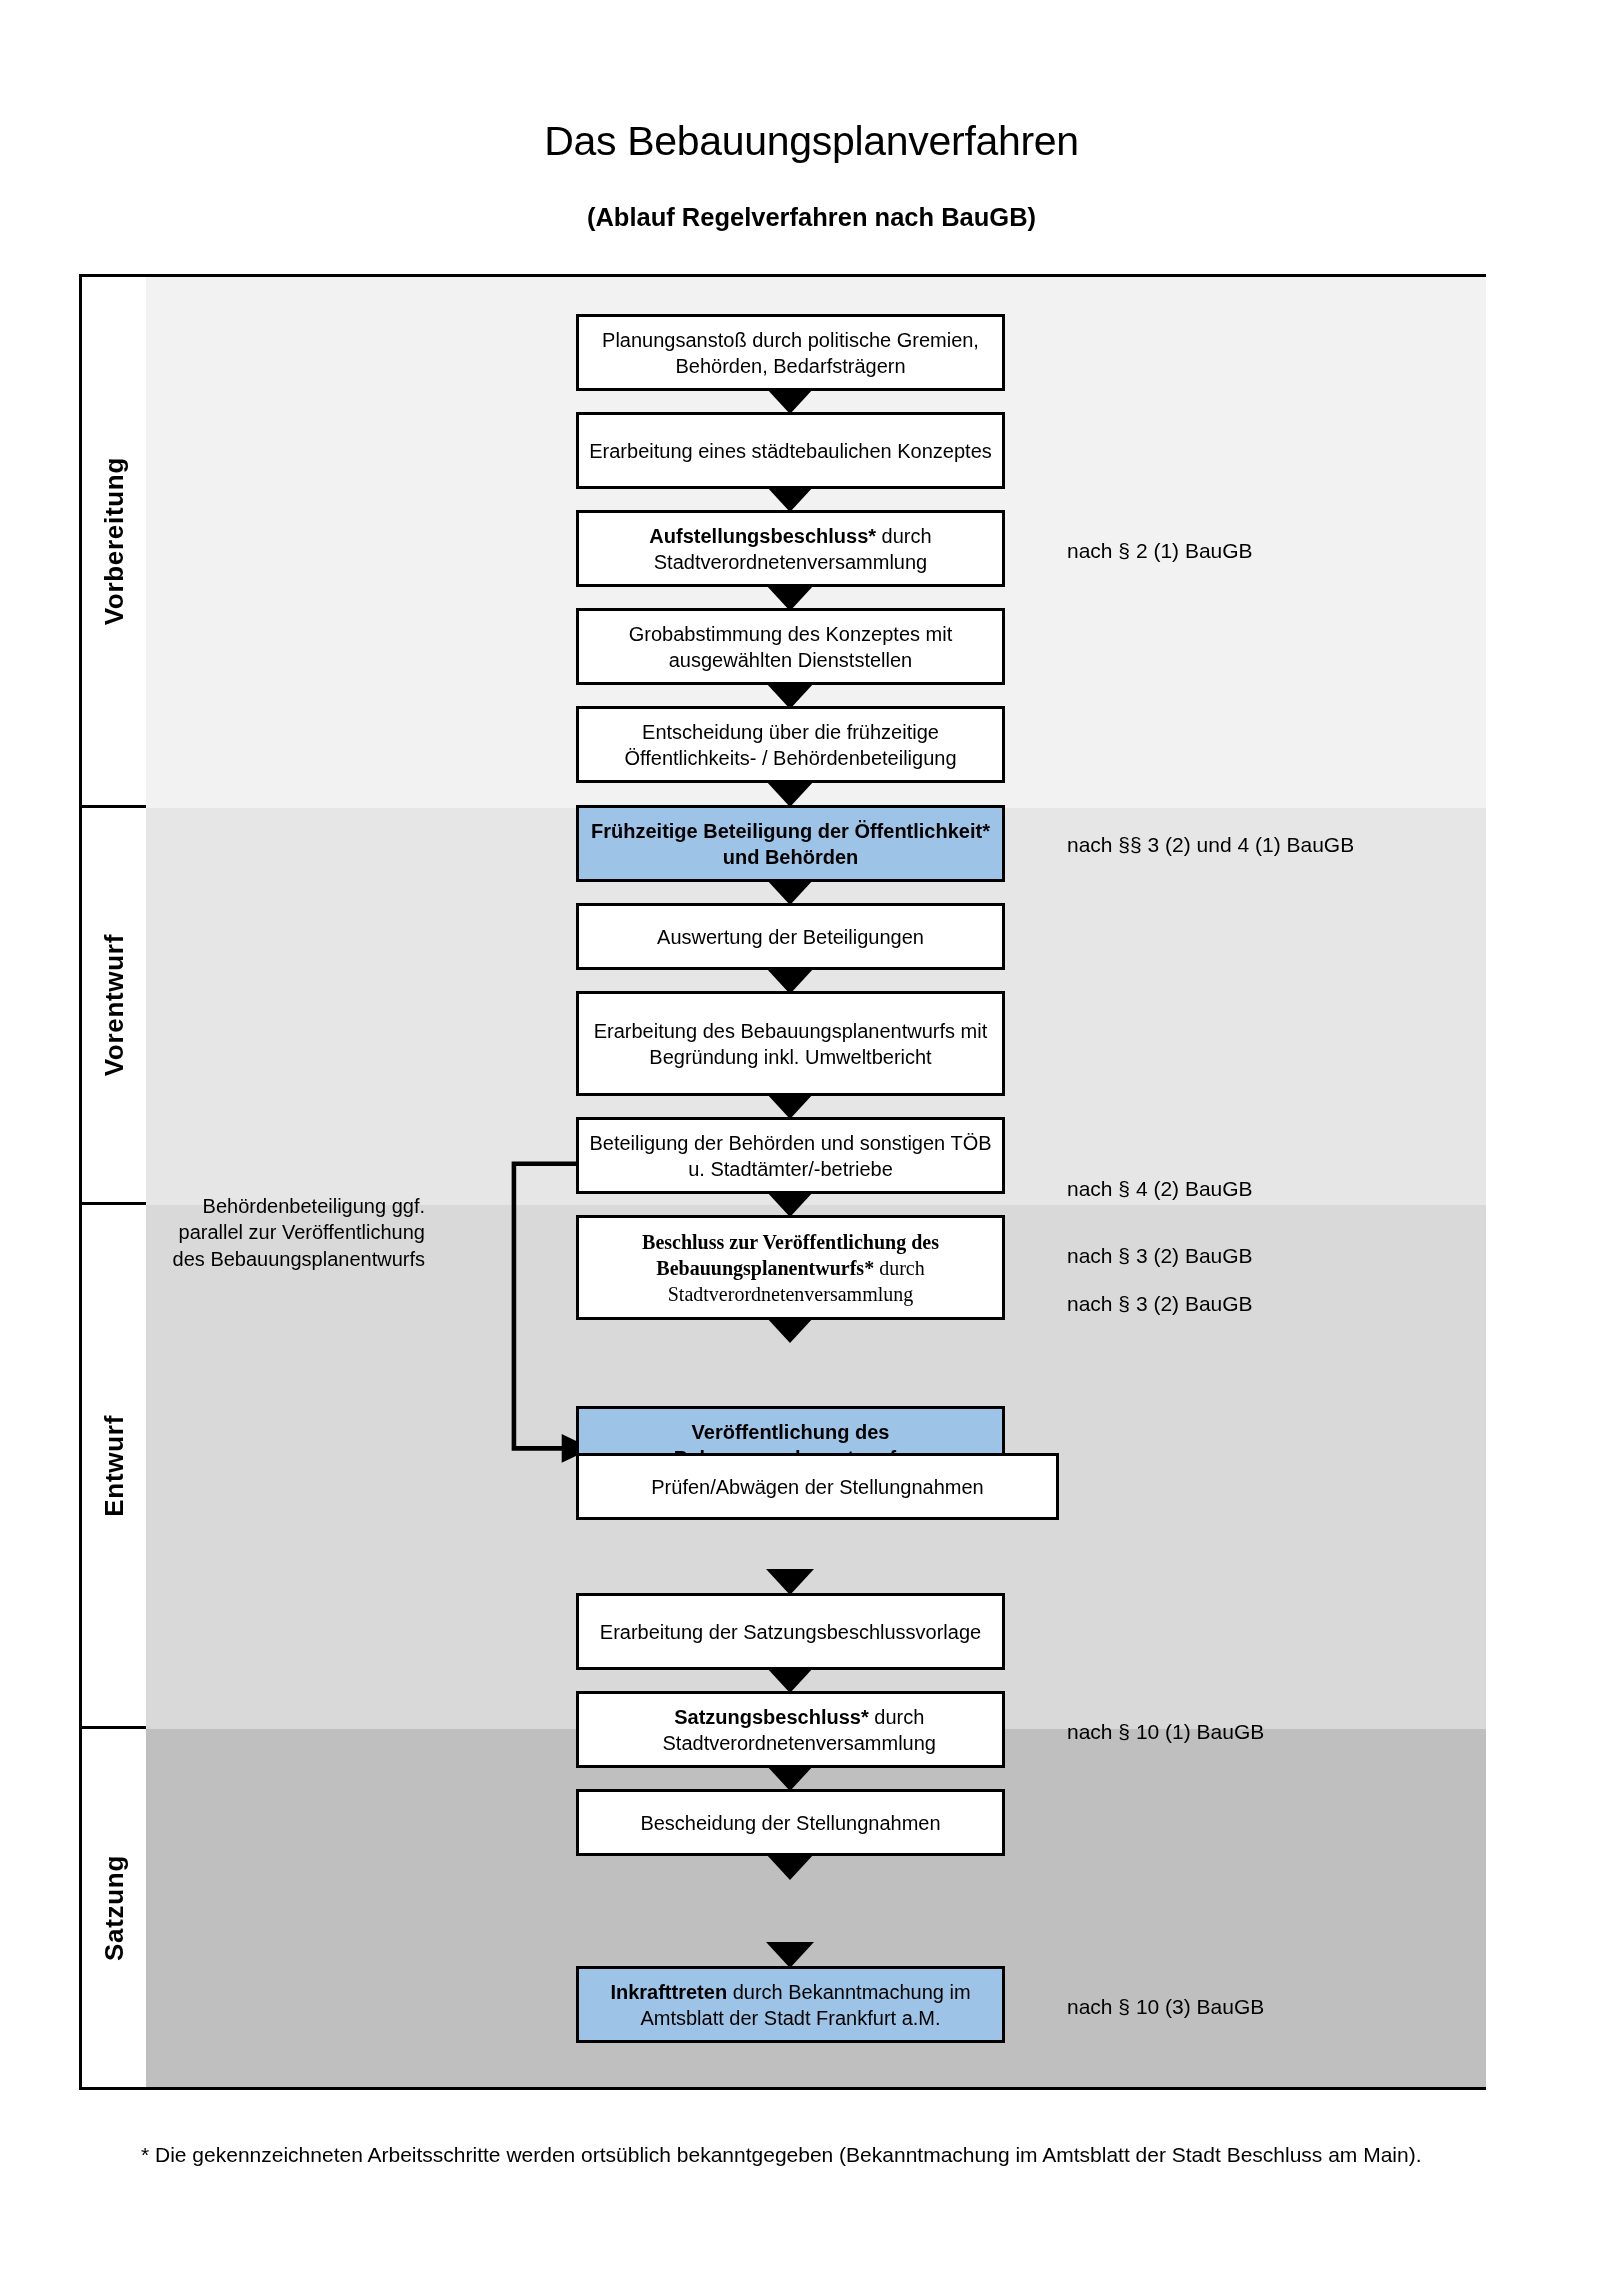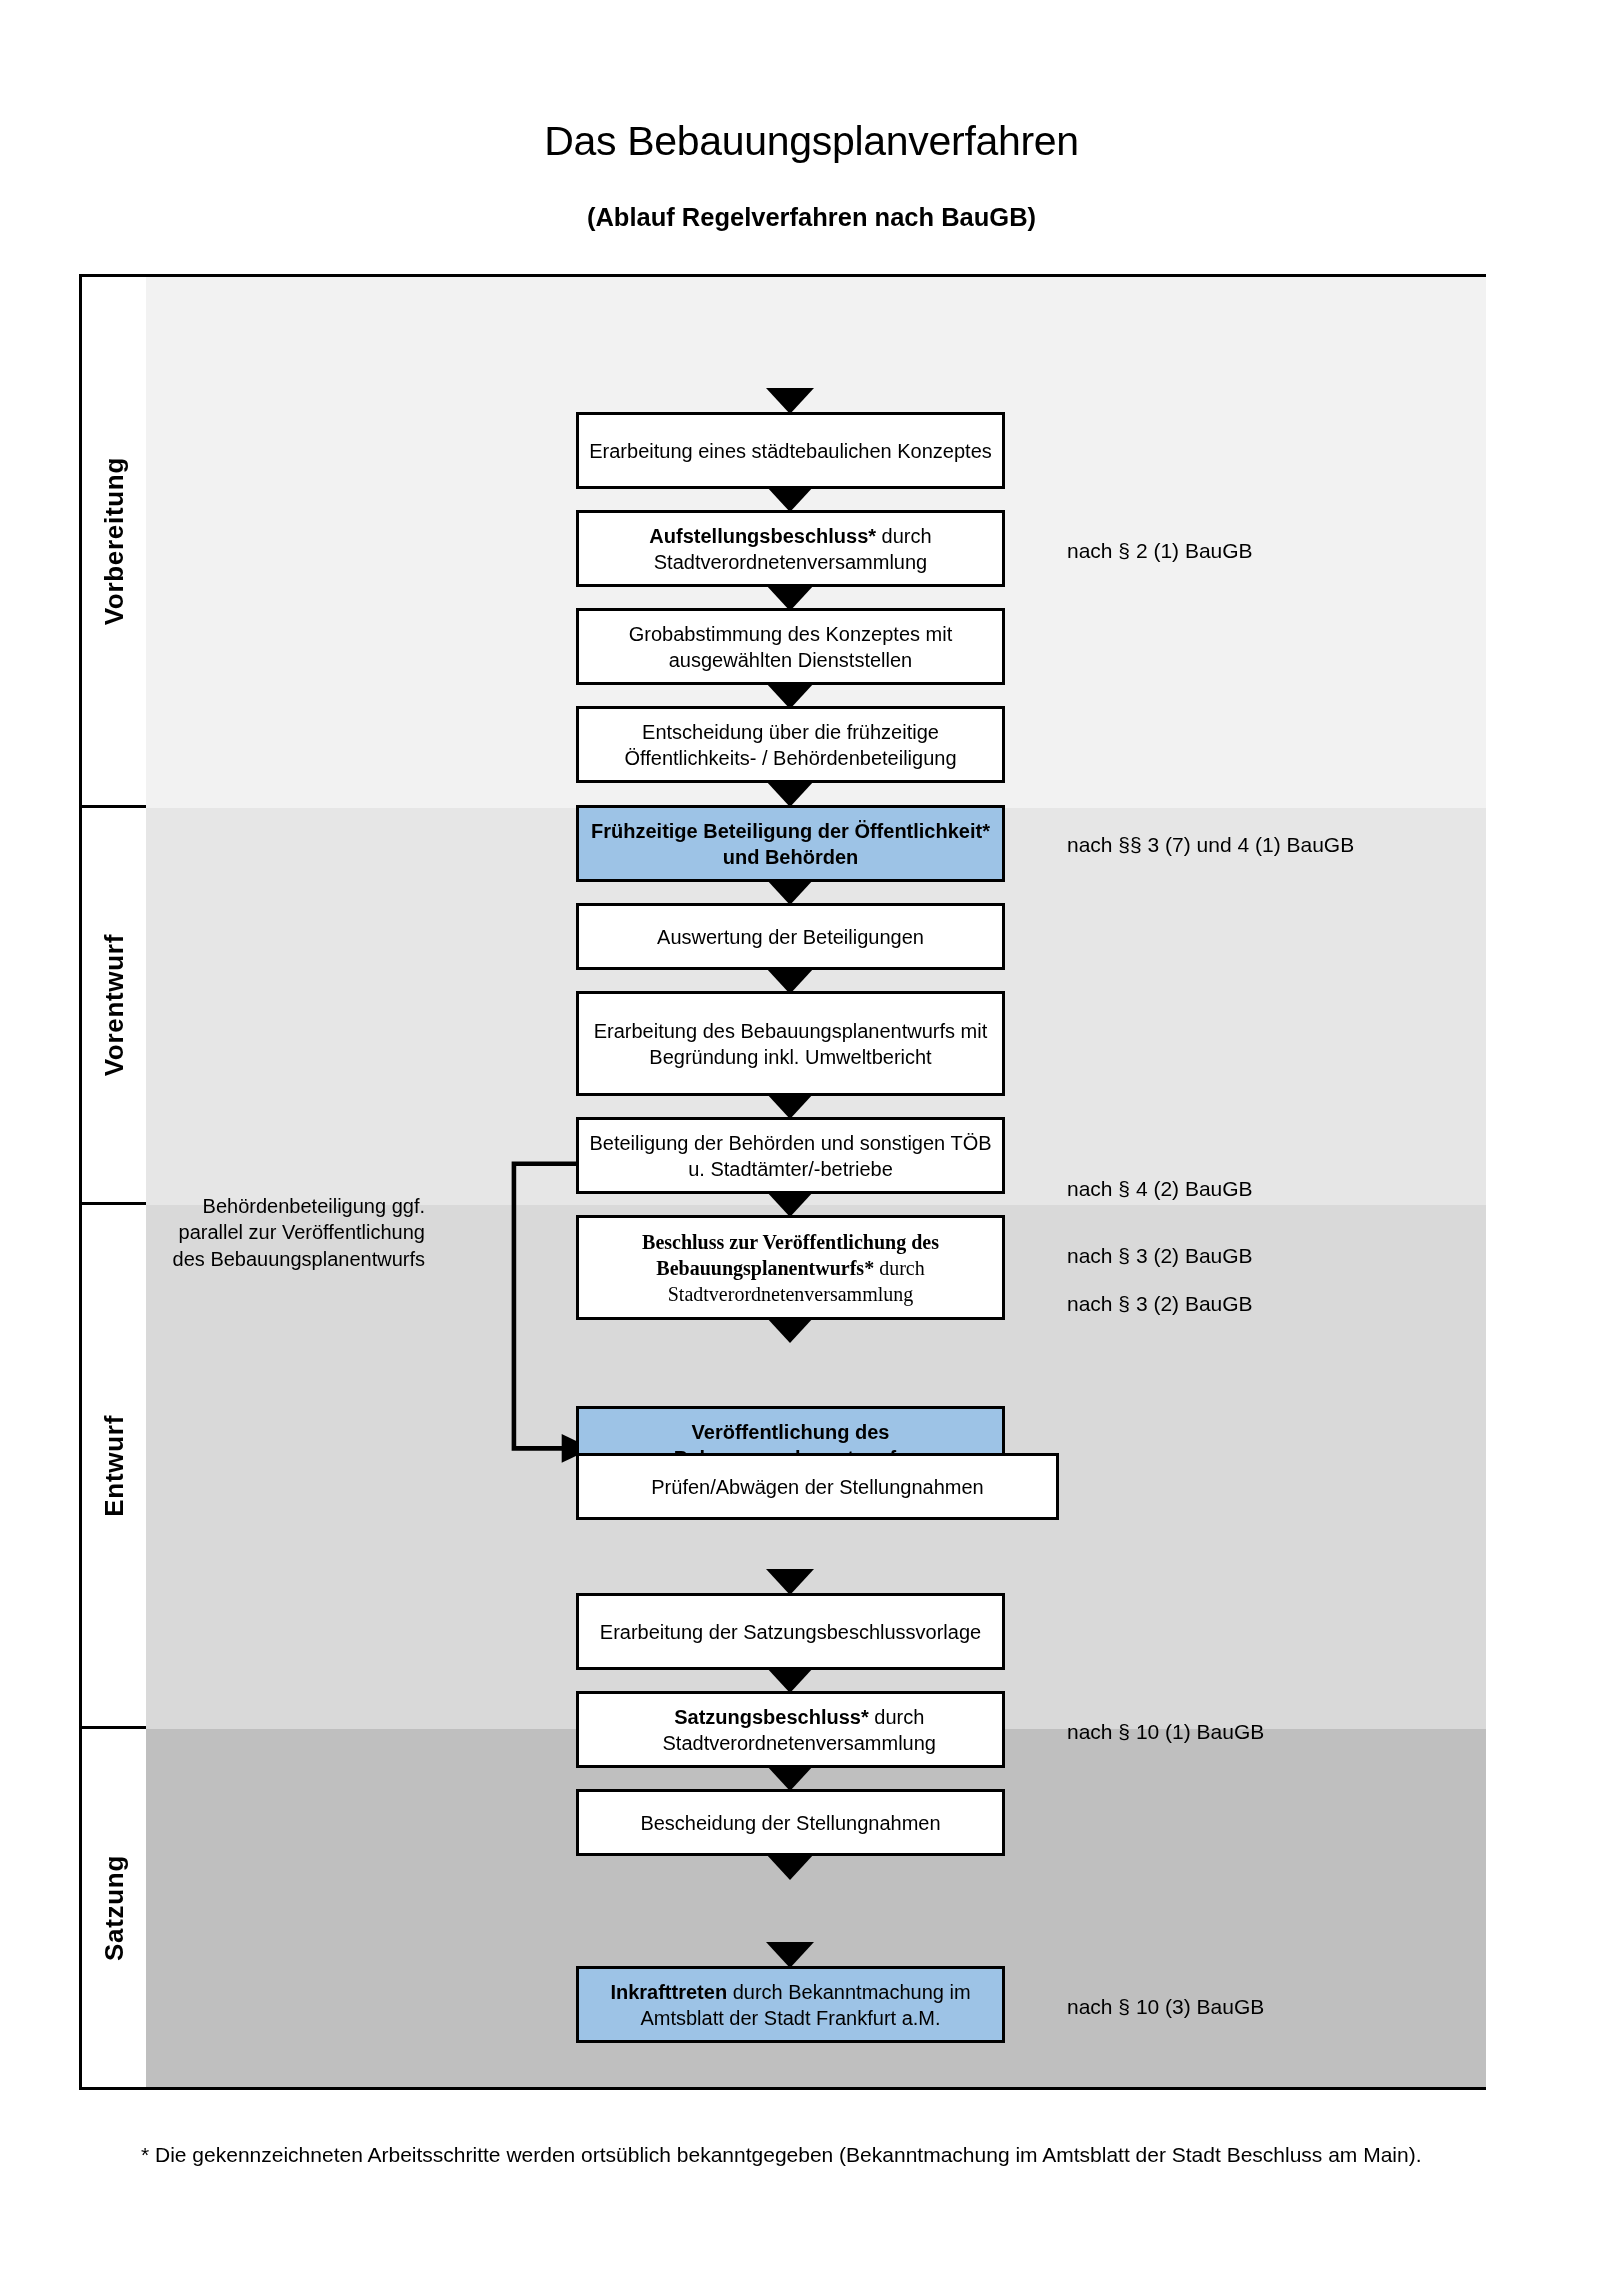--- a/index.html
+++ b/index.html
@@ -113,20 +113,23 @@
     </div>
   </div>
 
   <div id="side-note" style="left:88px;top:916px;width:255px;">Behördenbeteiligung ggf. parallel zur Veröffentlichung des Bebauungsplanentwurfs</div>
 
   <svg id="loop" viewBox="0 0 2150 2775">
     <path d="M 760 1355 L 660 1355 L 660 1790 L 735 1790" fill="none" stroke="#000" stroke-width="7"></path>
     <polygon points="733,1768 779,1790 733,1812" fill="#000"></polygon>
   </svg>
 
+  <div class="fbox" style="left:494px;top:37px;width:429px;height:77px;">
+    <span><span class="b"></span><span>Planungsanstoß durch politische Gremien, Behörden, Bedarfsträgern</span></span>
+  </div>
   <div class="arrow-down" style="left:684px;top:111px;"></div>
 
   <div class="fbox" style="left:494px;top:135px;width:429px;height:77px;">
     <span><span class="b"></span><span>Erarbeitung eines städtebaulichen Konzeptes</span></span>
   </div>
   <div class="arrow-down" style="left:684px;top:209px;"></div>
 
   <div class="fbox" style="left:494px;top:233px;width:429px;height:77px;">
     <span><span class="b">Aufstellungsbeschluss*</span><span> durch Stadtverordnetenversammlung</span></span>
   </div>
@@ -192,21 +195,21 @@
   </div>
   <div class="arrow-down" style="left:684px;top:1577px;"></div>
 
   <div class="arrow-down" style="left:684px;top:1665px;"></div>
 
   <div class="fbox blue" style="left:494px;top:1689px;width:429px;height:77px;">
     <span><span class="b">Inkrafttreten</span><span> durch Bekanntmachung im Amtsblatt der Stadt Frankfurt a.M.</span></span>
   </div>
 
   <div class="legal" style="left:985px;top:262px;">nach § 2 (1) BauGB</div>
-  <div class="legal" style="left:985px;top:556px;">nach §§ 3 (7) und 4 (1) BauGB</div>
+  <div class="legal" style="left:985px;top:556px;">nach §§ 3 (2) und 4 (1) BauGB</div>
   <div class="legal" style="left:985px;top:900px;">nach § 4 (2) BauGB</div>
   <div class="legal" style="left:985px;top:967px;">nach § 3 (2) BauGB</div>
   <div class="legal" style="left:985px;top:1015px;">nach § 3 (2) BauGB</div>
   <div class="legal" style="left:985px;top:1443px;">nach § 10 (1) BauGB</div>
   <div class="legal" style="left:985px;top:1718px;">nach § 10 (3) BauGB</div>
 
 </div>
 
 <div id="footnote">* Die gekennzeichneten Arbeitsschritte werden ortsüblich bekanntgegeben (Bekanntmachung im Amtsblatt  der Stadt Beschluss am Main).</div>
 

